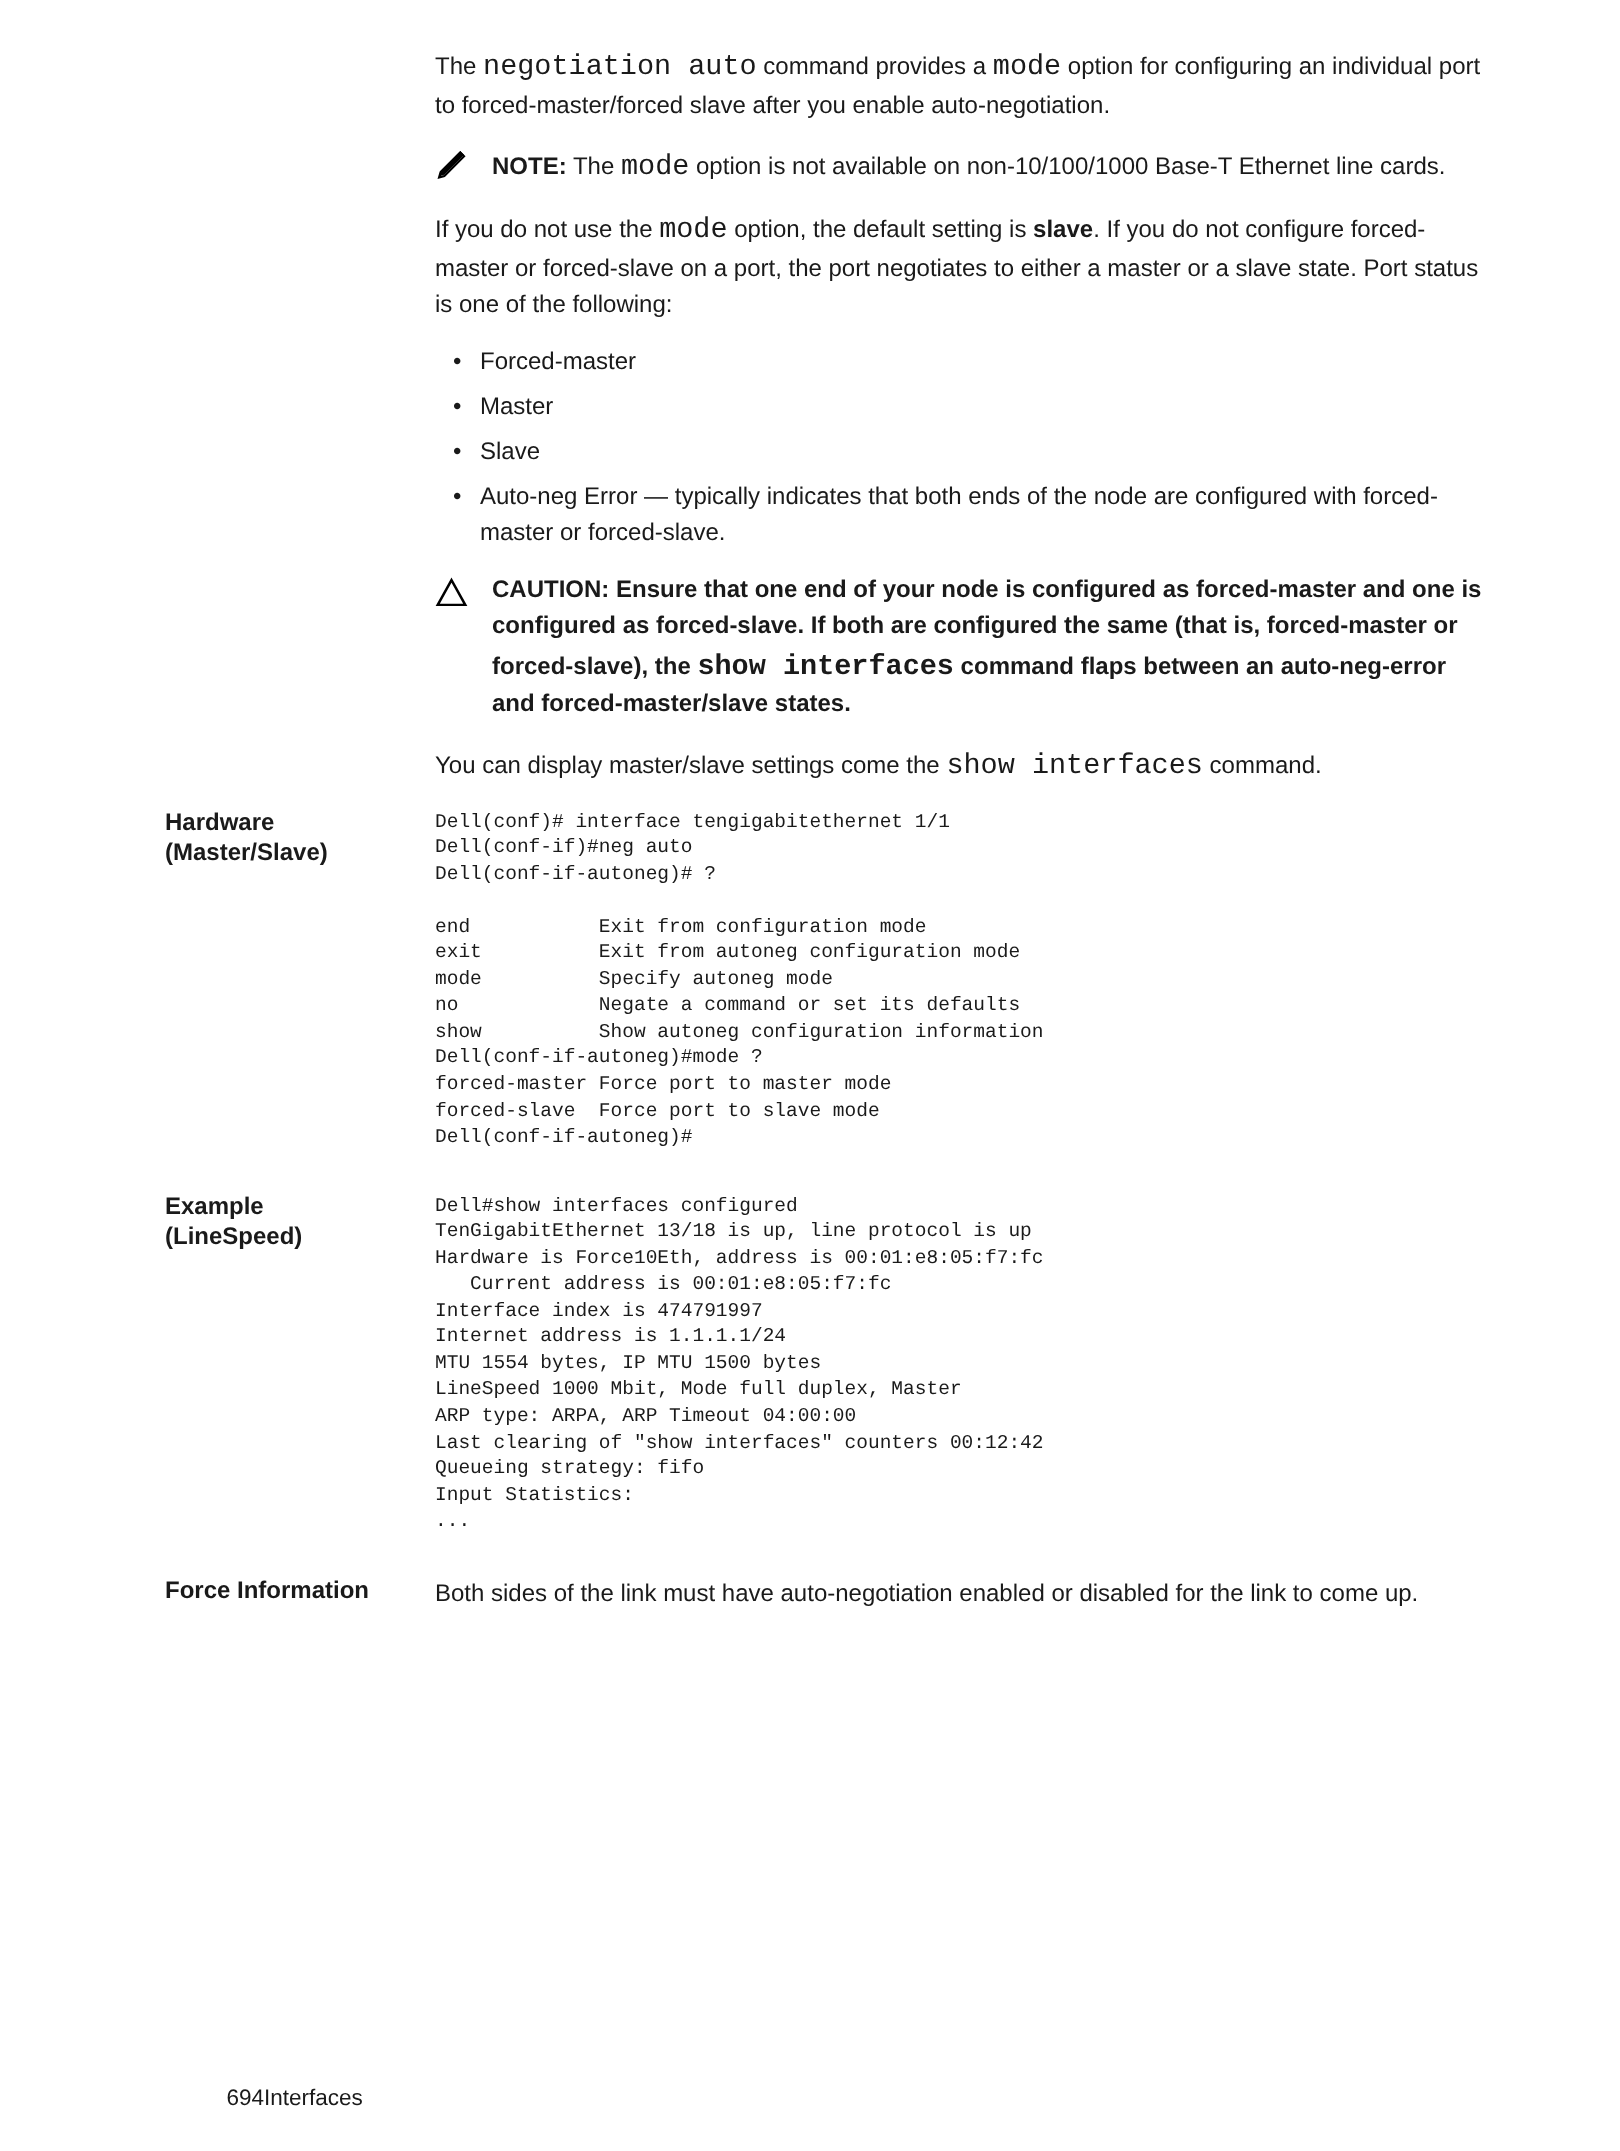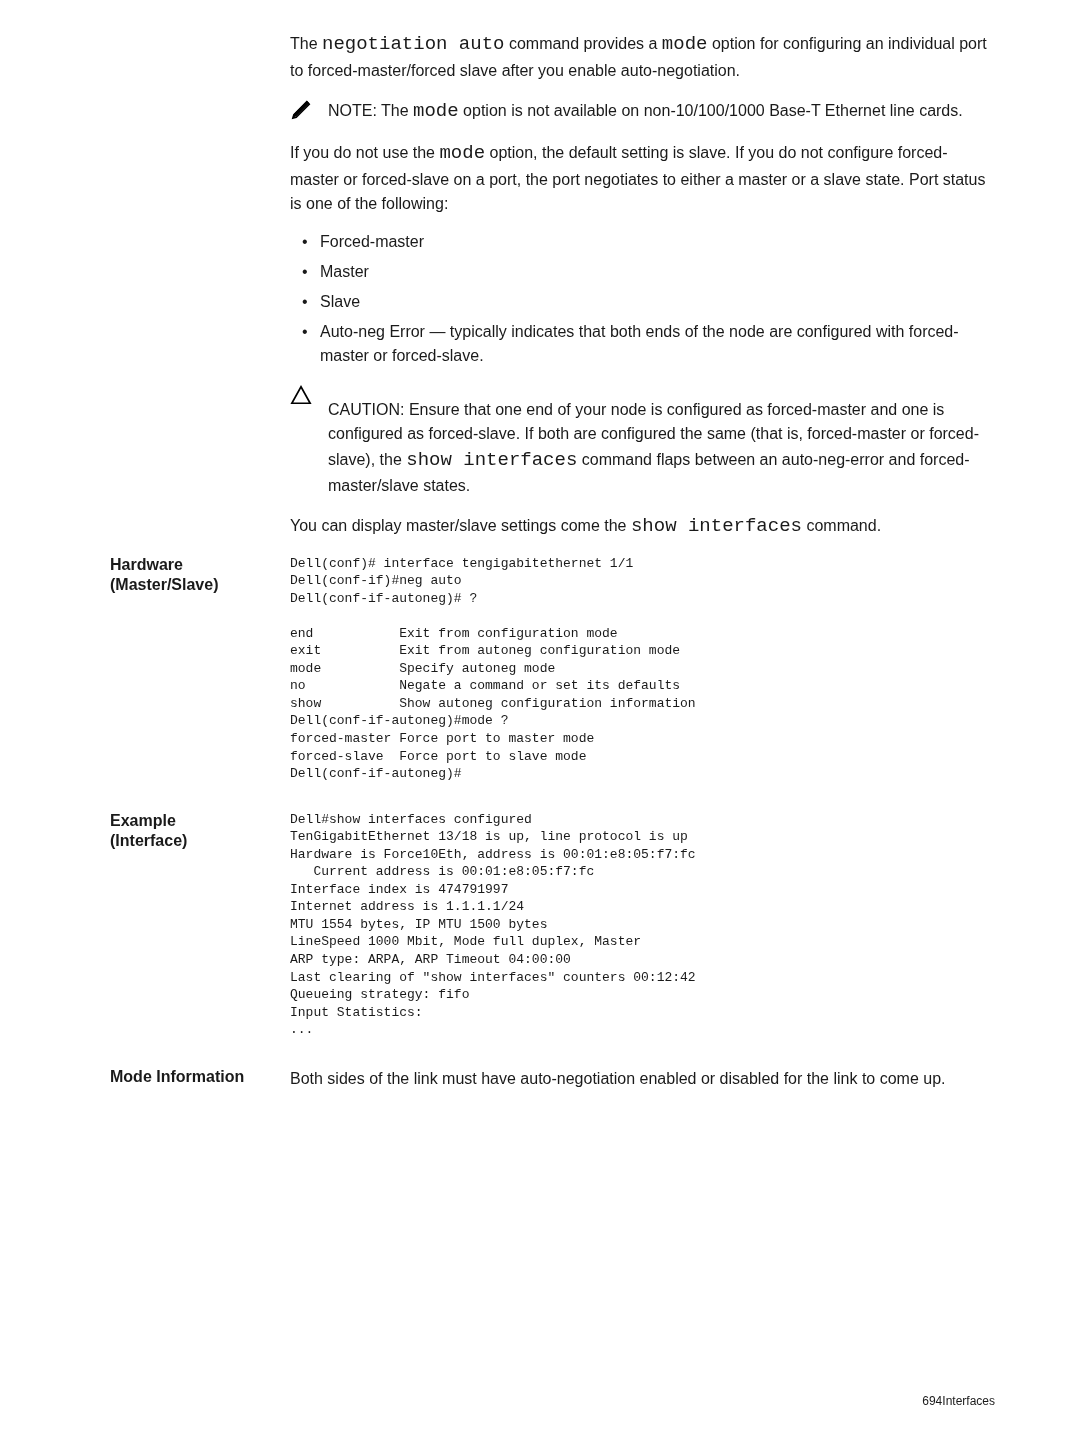--- a/index.html
+++ b/index.html
@@ -62,29 +62,29 @@
   }
   .row-label {
     position: absolute;
     left: -180px;
     top: 0;
     width: 140px;
     font-weight: 600;
     font-size: 16px;
     line-height: 1.3;
   }
-  .bold { font-weight: 400; margin-top: 16px; }
+  .bold { font-weight: 700; }
   .footer {
     position: absolute;
     bottom: 24px;
     left: 110px;
     right: 85px;
     display: flex;
-    justify-content: flex-end;
-    font-size: 12px;
+    justify-content: flex-start;
+    font-size: 15px;
     margin-left: 41px;
   }
 </style>
 </head>
 <body>
 
 <div class="main-col">
 
   <p>
     <span>The </span><code>negotiation auto</code><span> command provides a </span><code>mode</code><span> option for configuring an individual port to forced-master/forced slave after you enable auto-negotiation.</span>
@@ -135,38 +135,38 @@
 mode          Specify autoneg mode
 no            Negate a command or set its defaults
 show          Show autoneg configuration information
 Dell(conf-if-autoneg)#mode ?
 forced-master Force port to master mode
 forced-slave  Force port to slave mode
 Dell(conf-if-autoneg)#</pre>
   </div>
 
   <div class="section">
-    <div class="row-label">Example (Interface)</div>
+    <div class="row-label">Example (LineSpeed)</div>
     <pre class="codeblock">Dell#show interfaces configured
 TenGigabitEthernet 13/18 is up, line protocol is up
 Hardware is Force10Eth, address is 00:01:e8:05:f7:fc
    Current address is 00:01:e8:05:f7:fc
 Interface index is 474791997
 Internet address is 1.1.1.1/24
 MTU 1554 bytes, IP MTU 1500 bytes
 LineSpeed 1000 Mbit, Mode full duplex, Master
 ARP type: ARPA, ARP Timeout 04:00:00
 Last clearing of "show interfaces" counters 00:12:42
 Queueing strategy: fifo
 Input Statistics:
 ...</pre>
   </div>
 
   <div class="section">
-    <div class="row-label">Mode Information</div>
+    <div class="row-label">Force Information</div>
     <p>Both sides of the link must have auto-negotiation enabled or disabled for the link to come up.</p>
   </div>
 
 </div>
 
 <div class="footer">
   <span>694</span>
   <span>Interfaces</span>
 </div>
 

